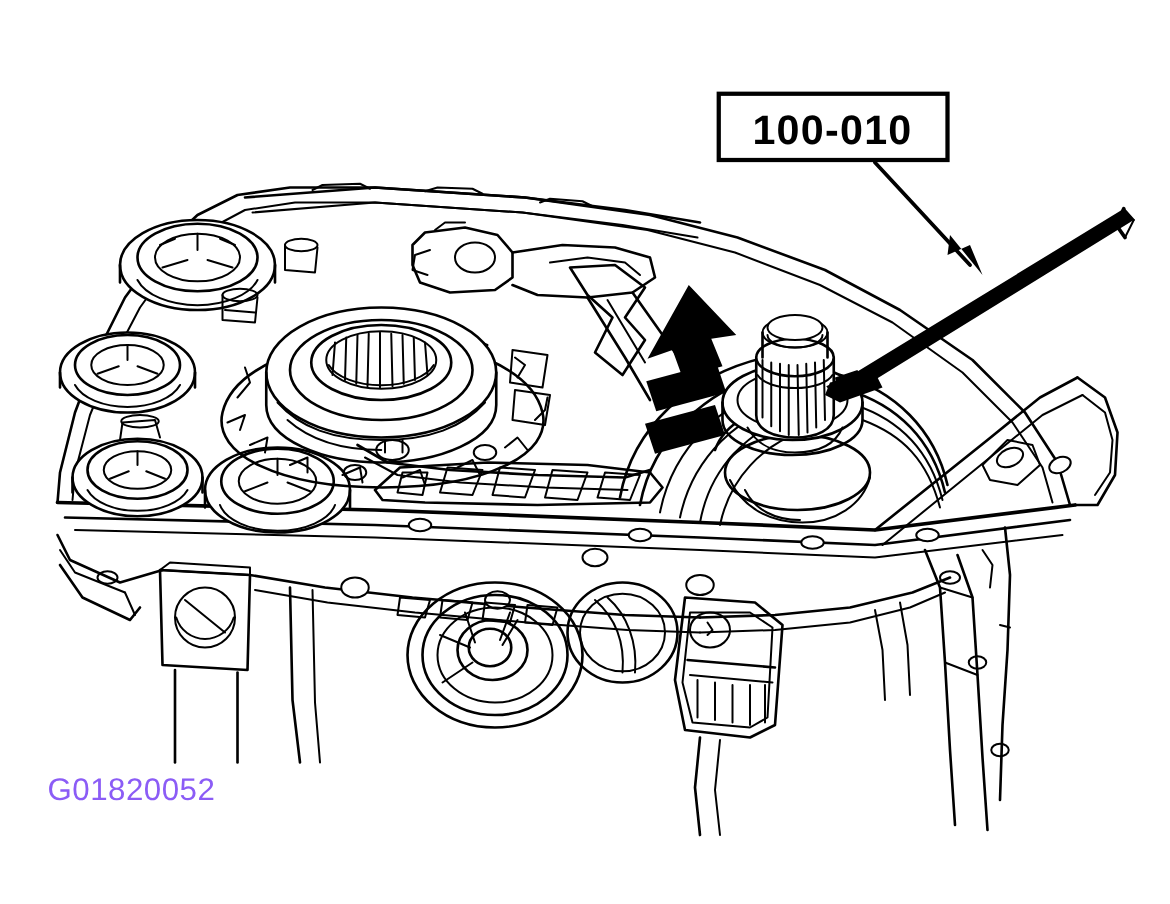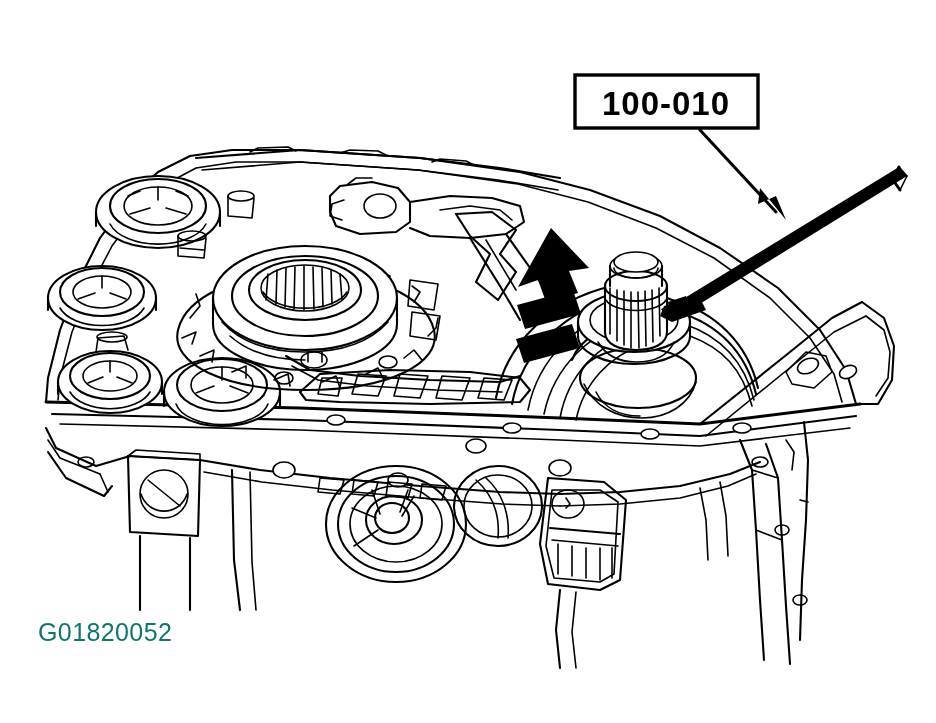--- a/index.html
+++ b/index.html
@@ -27,21 +27,21 @@
     width: 936px;
     height: 723px;
     display: block;
   }
   .caption {
     position: absolute;
     left: 38px;
     top: 618px;
     font-size: 25px;
     letter-spacing: 0.4px;
-    color: #0f766e;
+    color: #8b5cf6;
     white-space: nowrap;
     font-family: "Liberation Sans", sans-serif;
   }
   .callout-text {
     font-family: "Liberation Sans", sans-serif;
     font-size: 33px;
     font-weight: bold;
     letter-spacing: 1px;
     fill: #000000;
   }

